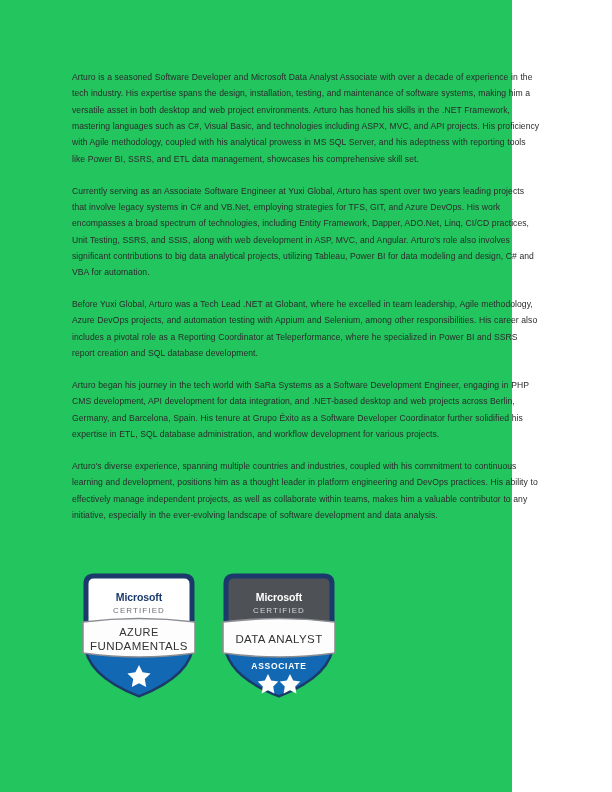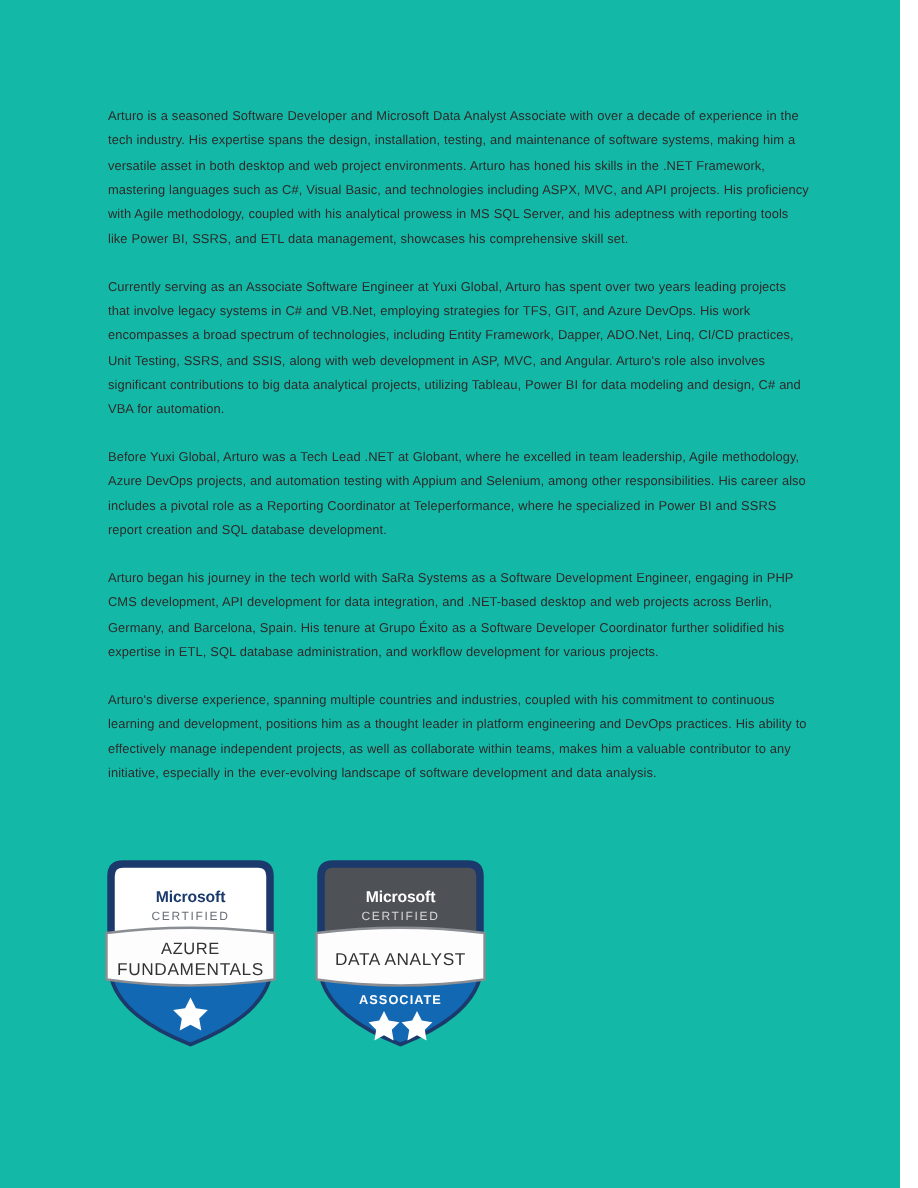--- a/index.html
+++ b/index.html
@@ -13,23 +13,23 @@
     font-family: "Liberation Sans", sans-serif;
     color: #2b2b2b;
     position: relative;
     overflow: hidden;
   }
 
   .page {
     position: absolute;
     left: 0;
     top: 0;
-    width: 600px;
+    width: 512px;
     height: 792px;
-    background: #14b8a6;
+    background: #22c55e;
   }
 
   .content {
     position: absolute;
     left: 72px;
     top: 69px;
     width: 468px;
   }
 
   .para {
@@ -39,21 +39,21 @@
     text-align: left;
     margin: 0 0 15.5px 0;
     color: #2b2b2b;
     word-spacing: 0.02em;
   }
   .para:last-child { margin-bottom: 12px; }
 
   
   .badges {
     position: absolute;
-    left: 68px;
+    left: 80px;
     top: 566px;
     width: 280px;
     height: 140px;
   }
 
   .badge {
     position: absolute;
     top: 0;
     width: 118px;
     height: 136px;

